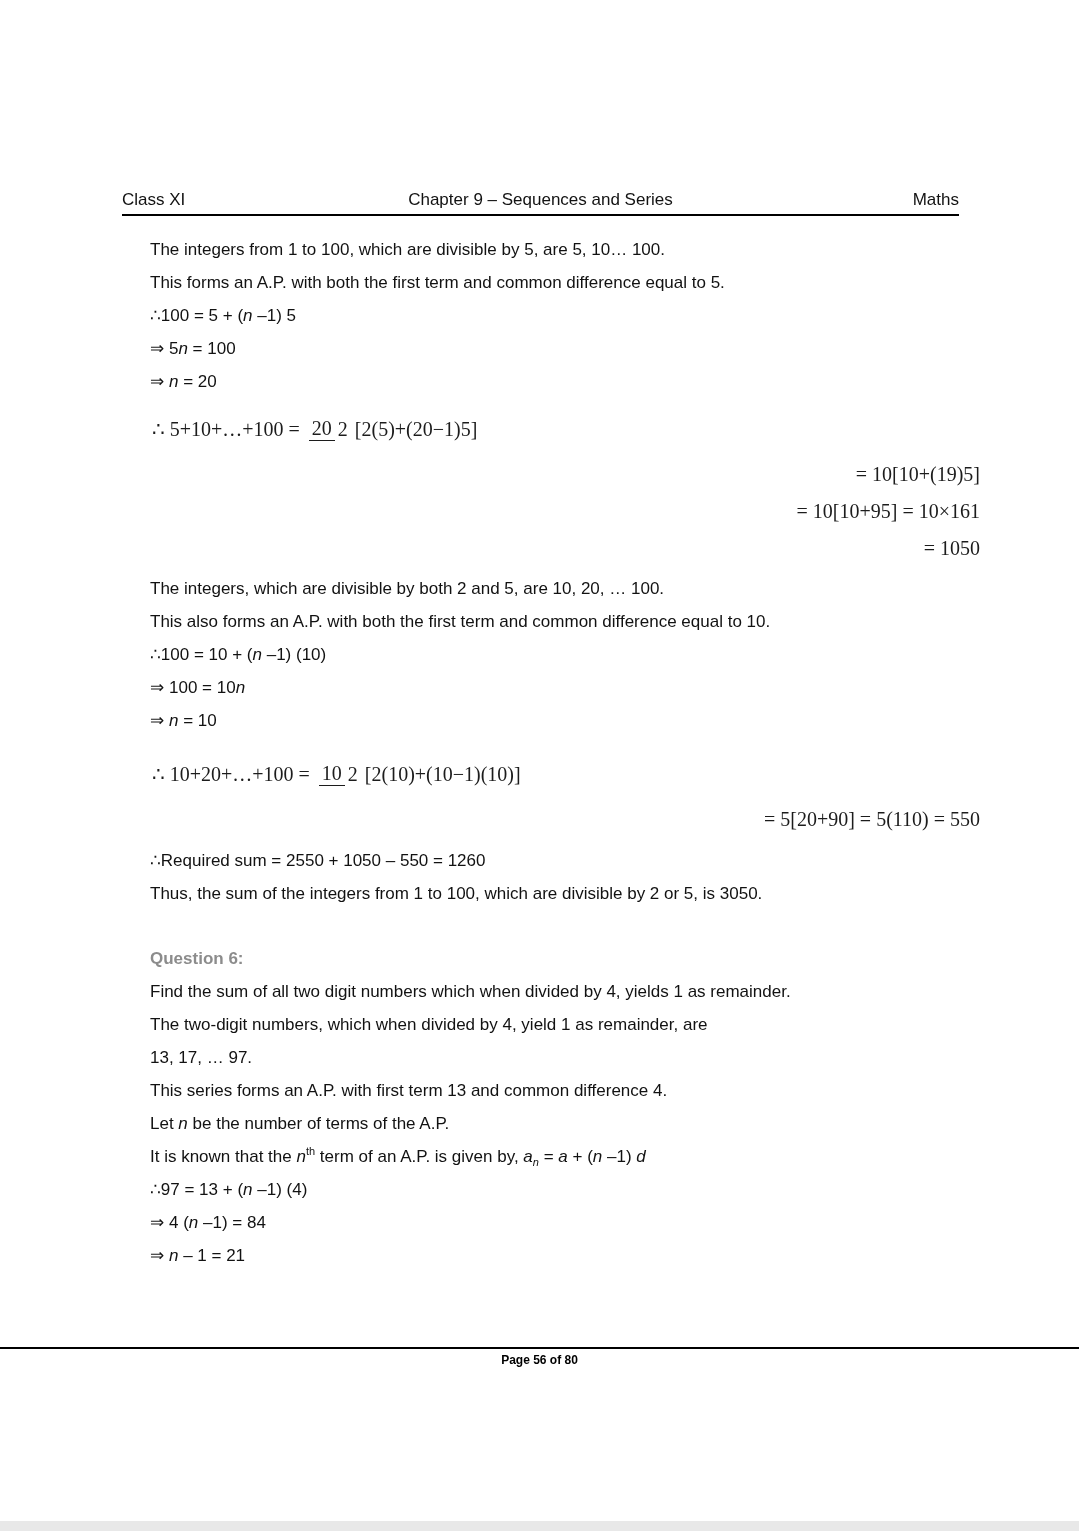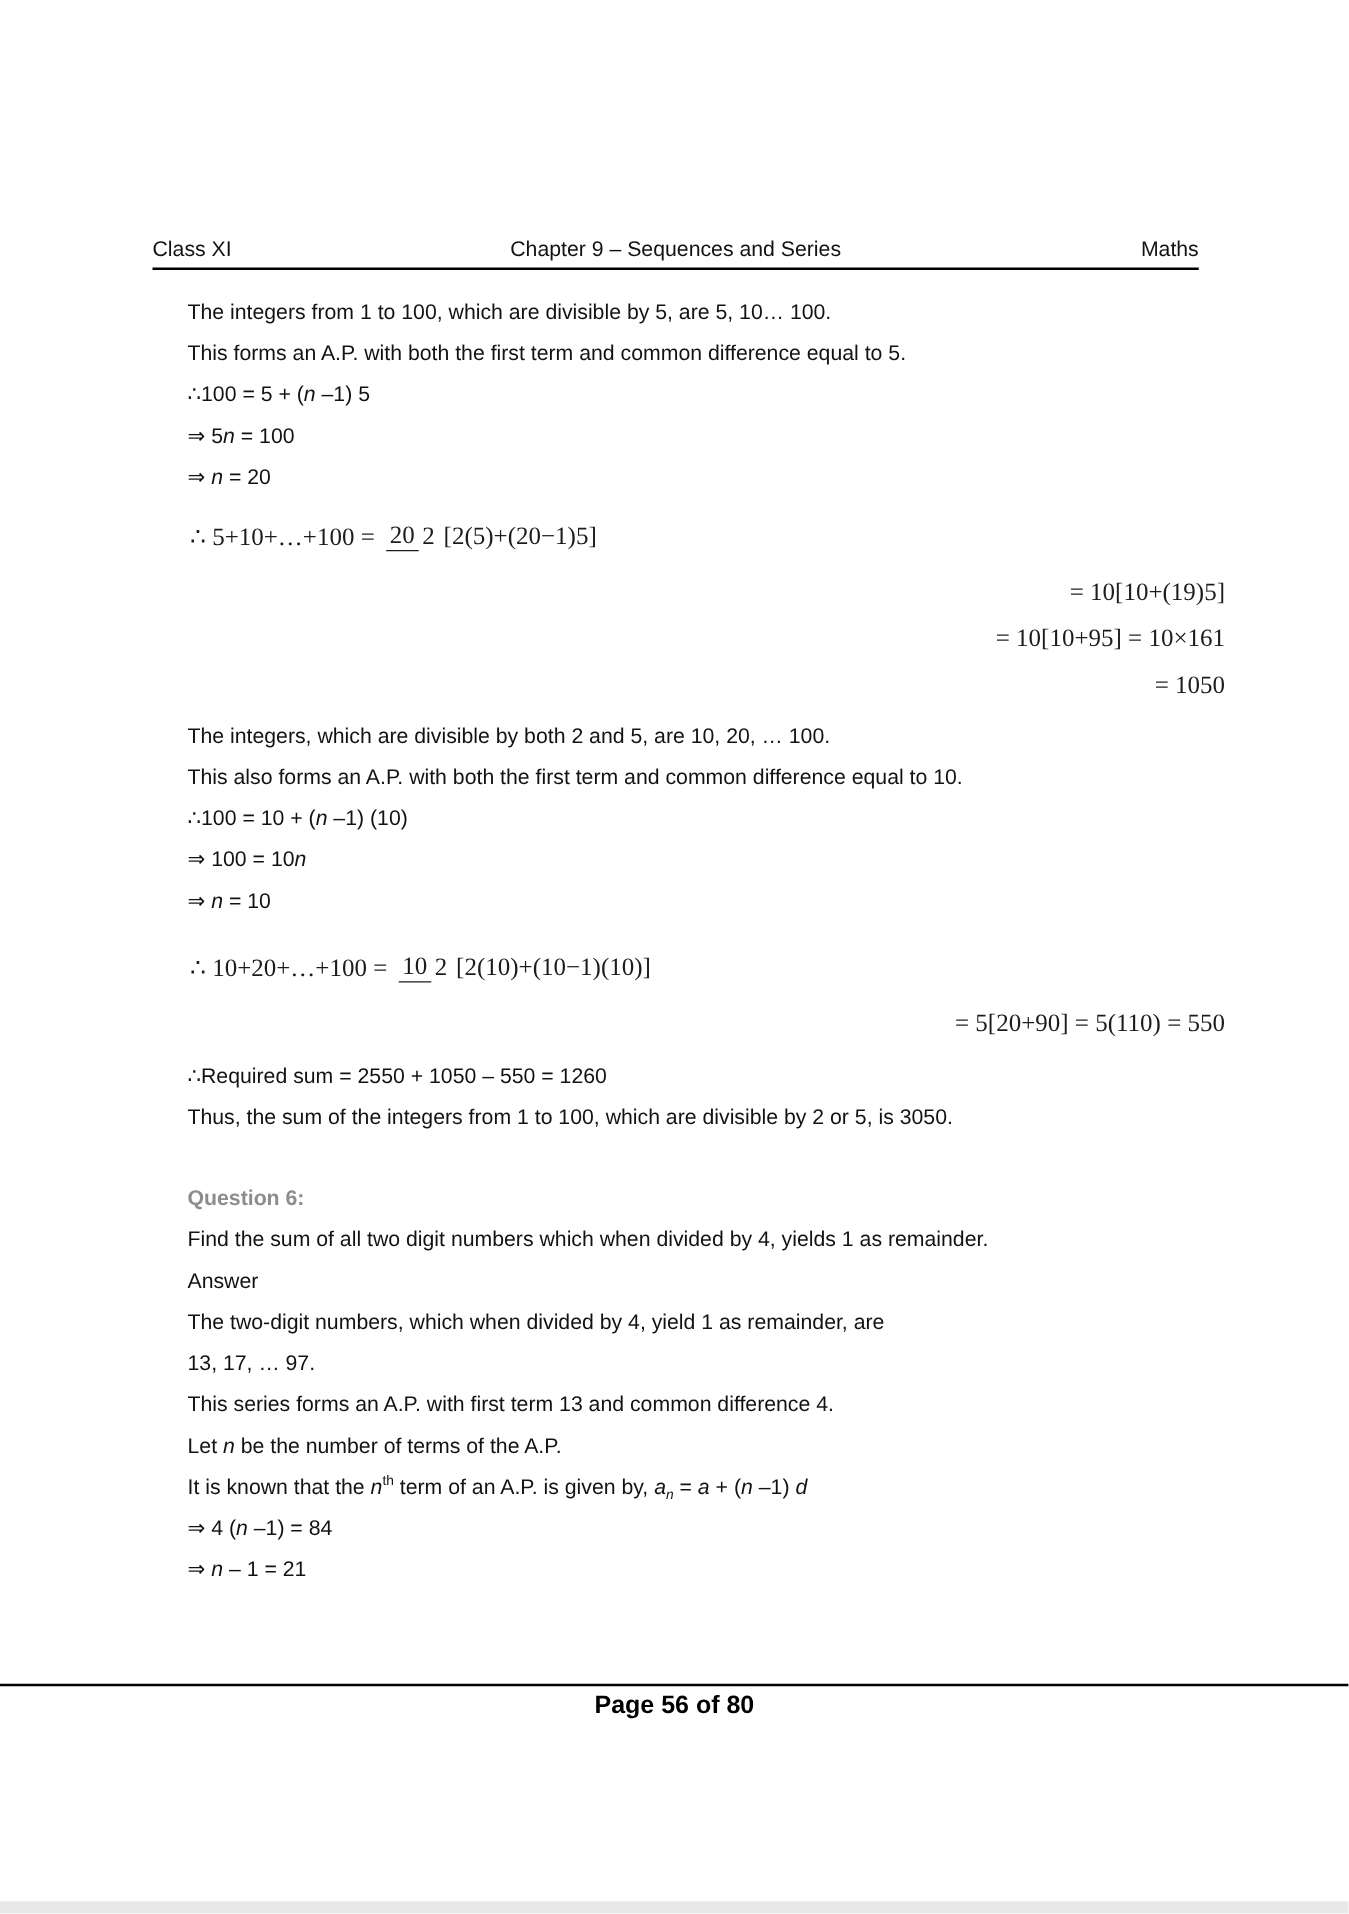--- a/index.html
+++ b/index.html
@@ -46,21 +46,21 @@
   }
   .frac .num{border-bottom:1.5px solid #1c1c1c;padding:0 3px;}
   .frac .den{padding:0 3px;}
   .eq-cont{line-height:37px;white-space:pre;text-align:right;}
   .eq-block-1 .eq-cont{margin-left:166px;}
   .eq-block-2 .eq-cont{margin-left:150px;}
   
   .footer-rule{position:absolute;left:0;right:0;top:1347px;height:2px;background:#000;}
   .footer-text{
     position:absolute;left:0;right:0;top:1353px;
-    text-align:center;font-weight:bold;font-size:20px;color:#000;
+    text-align:center;font-weight:bold;font-size:12px;color:#000;
   }
   .bottom-strip{position:absolute;left:0;right:0;bottom:0;height:10px;background:#e8e8e8;}
 </style>
 </head>
 <body>
 
 <div class="page">
 
   <div class="header">
     <span class="h-center">Chapter 9 – Sequences and Series</span>
@@ -106,26 +106,26 @@
         <span>[2(10)+(10−1)(10)]</span>
       </div>
       <div class="eq-cont">= 5[20+90] = 5(110) = 550</div>
     </div>
 
     <p><span>∴Required sum = 2550 + 1050 – 550 = 1260</span></p>
     <p><span>Thus, the sum of the integers from 1 to 100, which are divisible by 2 or 5, is 3050.</span></p>
 
     <p class="q-heading gap-before"><span>Question 6:</span></p>
     <p><span>Find the sum of all two digit numbers which when divided by 4, yields 1 as remainder.</span></p>
-    <p><span>Answer</span></p>
     <p><span>The two-digit numbers, which when divided by 4, yield 1 as remainder, are</span></p>
     <p><span>13, 17, … 97.</span></p>
     <p><span>This series forms an A.P. with first term 13 and common difference 4.</span></p>
     <p><span>Let </span><span style="font-style: italic;">n</span><span> be the number of terms of the A.P.</span></p>
     <p><span>It is known that the </span><span style="font-style: italic;">n</span><sup>th</sup><span> term of an A.P. is given by, </span><span style="font-style: italic;">a</span><sub style="font-style: italic;">n</sub><span> = </span><span style="font-style: italic;">a</span><span> + (</span><span style="font-style: italic;">n</span><span> –1) </span><span style="font-style: italic;">d</span></p>
+    <p><span>∴97 = 13 + (</span><span style="font-style: italic;">n</span><span> –1) (4)</span></p>
     <p><span>⇒ 4 (</span><span style="font-style: italic;">n</span><span> –1) = 84</span></p>
     <p><span>⇒ </span><span style="font-style: italic;">n</span><span> – 1 = 21</span></p>
 
   </div>
 
   <div class="footer-rule"></div>
   <div class="footer-text">Page 56 of 80</div>
   <div class="bottom-strip"></div>
 
 </div>

